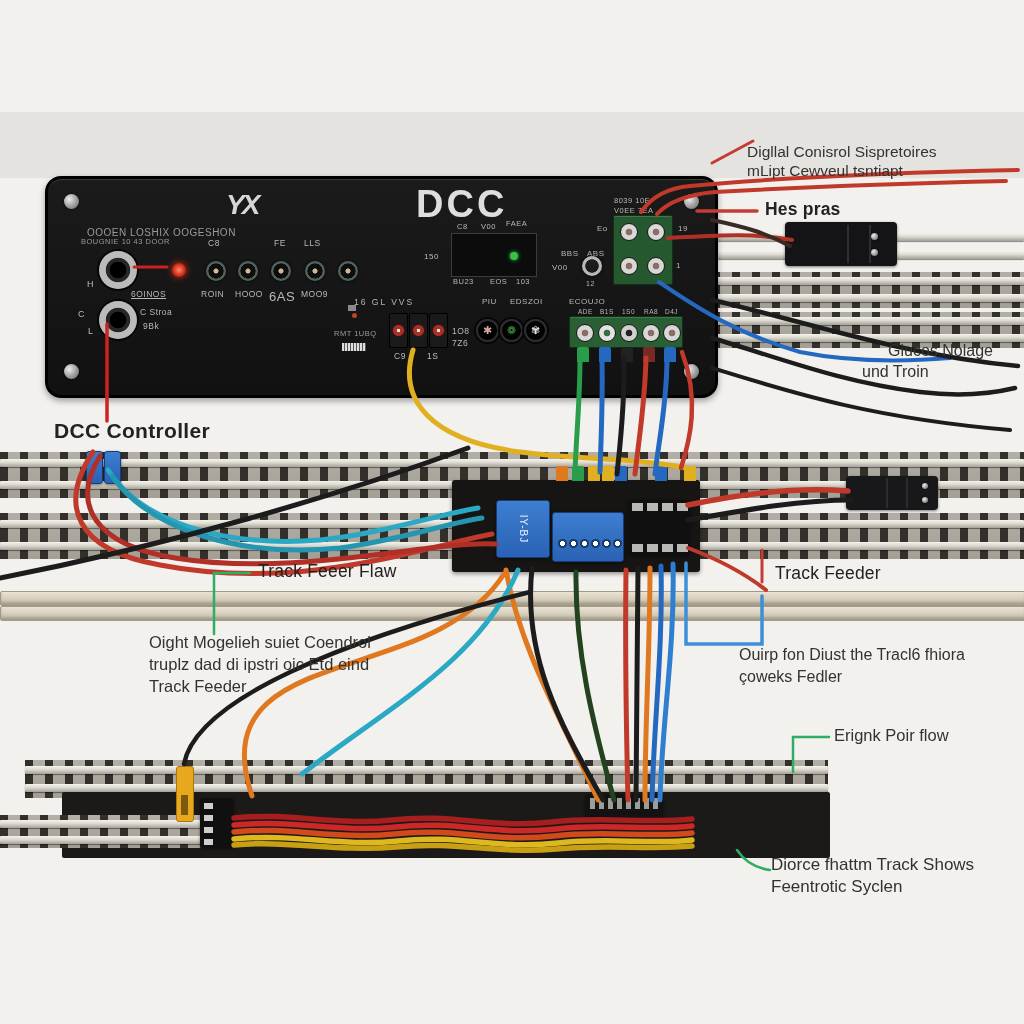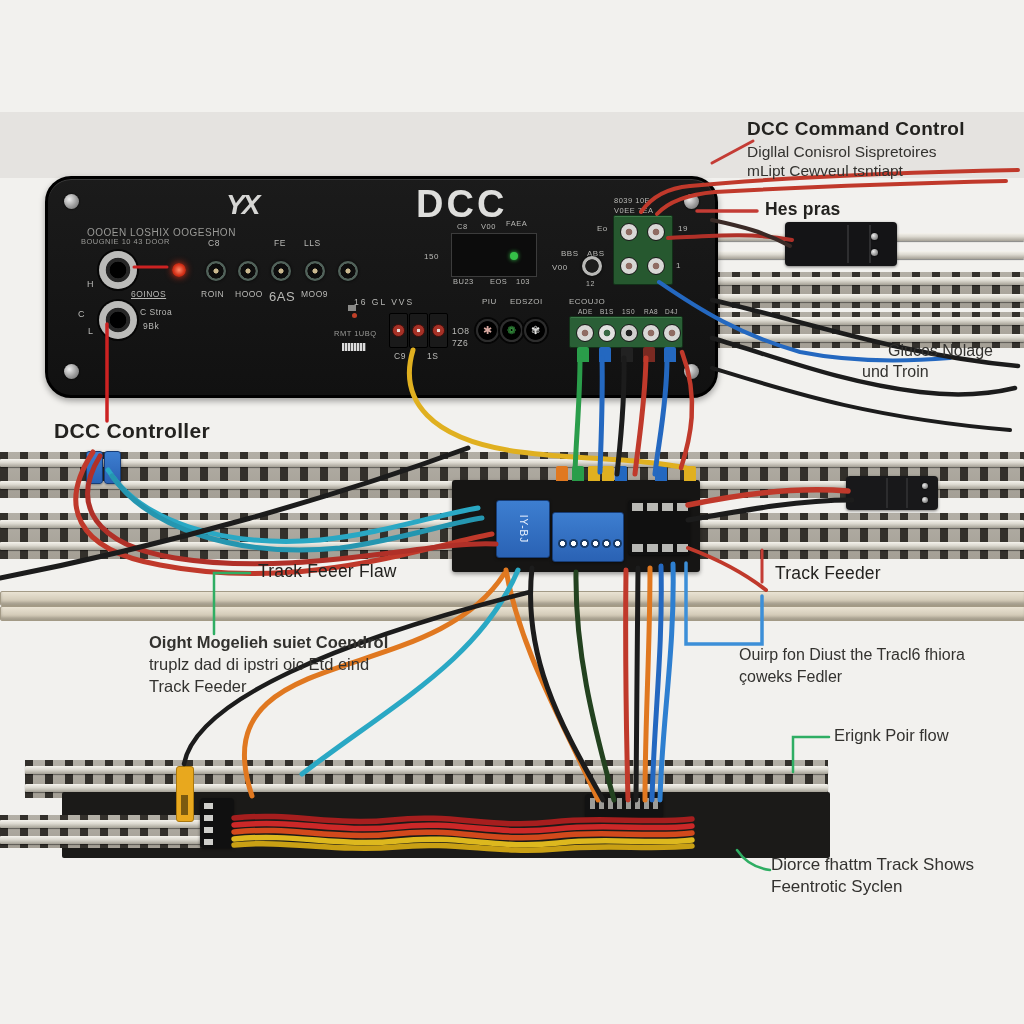--- a/index.html
+++ b/index.html
@@ -13,21 +13,21 @@
         background:linear-gradient(180deg,#f5f3ed 0%,#dcd9d0 45%,#a5a196 100%);
         box-shadow:0 1px 1px rgba(0,0,0,.45);}
   .flatrail{position:absolute;height:13px;border:1px solid #a39a86;border-radius:2px;
         background:linear-gradient(180deg,#eae3d3,#c6bda9);box-shadow:inset 0 -3px 3px rgba(0,0,0,.18);}
   
   .screw{position:absolute;border-radius:50%;
         background:radial-gradient(circle at 35% 35%,#ececec,#9b9b9b 55%,#636363);box-shadow:0 0 2px #000;}
   .blackbox{position:absolute;background:#17161a;border-radius:4px;box-shadow:0 1px 3px rgba(0,0,0,.5);}
   
   #panel{position:absolute;left:45px;top:176px;width:667px;height:216px;background:linear-gradient(#1b1b1b,#111);
-         border:3px solid #000;border-radius:26px;box-shadow:inset 0 1px 0 #3c3c3c,0 3px 6px rgba(0,0,0,.35);
+         border:3px solid #000;border-radius:16px;box-shadow:inset 0 1px 0 #3c3c3c,0 3px 6px rgba(0,0,0,.35);
          color:#c9c9c6;}
   .ptxt{position:absolute;white-space:nowrap;color:#b9b9b6;letter-spacing:.5px;}
   .bigjack{position:absolute;width:38px;height:38px;border-radius:50%;
      background:radial-gradient(circle,#000 0 30%,#262626 32% 44%,#bbbbb9 47% 76%,#6d6d6b 78% 100%);
      box-shadow:0 0 0 2px #060606;}
   .smalljack{position:absolute;width:20px;height:20px;border-radius:50%;
      background:radial-gradient(circle,#ccba90 0 16%,#0d0d0d 20% 52%,#51625a 55% 100%);box-shadow:0 0 3px #000;}
   .redled{position:absolute;width:14px;height:14px;border-radius:50%;
      background:radial-gradient(circle,#ff8a6a,#d43118 55%,#7e1406);box-shadow:0 0 7px #e03018;}
   .rterm{position:absolute;width:17px;height:33px;background:#1a1a1a;border:1px solid #000;border-radius:2px;}
@@ -340,36 +340,33 @@
       <path d="M697,211 L757,211" stroke="#c43c35" stroke-width="3.5"></path>
       <path d="M107,324 L107,421" stroke="#cc2222" stroke-width="3.5"></path>
       <path d="M250,573 L214,573 L214,634" stroke="#2fae63" stroke-width="2.5"></path>
       <path d="M686,563 L686,644 L762,644 L762,596" stroke="#3c8fd8" stroke-width="3.5"></path>
       <path d="M762,550 L762,582" stroke="#c43c35" stroke-width="3"></path>
       <path d="M829,737 L793,737 L793,772" stroke="#2fae63" stroke-width="2.5"></path>
       <path d="M737,850 C745,862 755,868 770,870" stroke="#2fae63" stroke-width="2.5"></path>
     </g>
   </svg>
 
-  <div class="note n-big" style="left:747px;top:118px;font-size:19px;">
-    <span>DCC Command Control</span>
-  </div>
   <div class="note n-sm" style="left:747px;top:143px;">Digllal Conisrol Sispretoires</div>
   <div class="note n-sm" style="left:747px;top:162px;">mLipt Cewveul tsntiapt</div>
 
   <div class="note n-med" style="left:765px;top:199px;font-weight:bold;">Hes pras</div>
 
   <div class="note n-sm" style="left:862px;top:342px;font-size:16px;margin-left:26px;">Giucos Nolage</div>
   <div class="note n-sm" style="left:862px;top:363px;font-size:16px;">und Troin</div>
 
   <div class="note n-big" style="left:54px;top:419px;font-size:21px;">DCC Controller</div>
 
   <div class="note n-med" style="left:258px;top:561px;">Track Feeer Flaw</div>
 
-  <div class="note n-sm" style="left:149px;top:633px;font-size:16.5px;font-weight:bold;">Oight Mogelieh suiet Coendrol</div>
+  <div class="note n-sm" style="left:149px;top:633px;font-size:16.5px;">Oight Mogelieh suiet Coendrol</div>
   <div class="note n-sm" style="left:149px;top:655px;font-size:16.5px;">truplz dad di ipstri oic Etd eind</div>
   <div class="note n-sm" style="left:149px;top:677px;font-size:16.5px;">Track Feeder</div>
 
   <div class="note n-med" style="left:775px;top:563px;">Track Feeder</div>
 
   <div class="note n-sm" style="left:739px;top:646px;font-size:16px;">Ouirp fon Diust the Tracl6 fhiora</div>
   <div class="note n-sm" style="left:739px;top:668px;font-size:16px;">çoweks Fedler</div>
 
   <div class="note n-sm" style="left:834px;top:726px;font-size:16.5px;">Erignk Poir flow</div>
 

